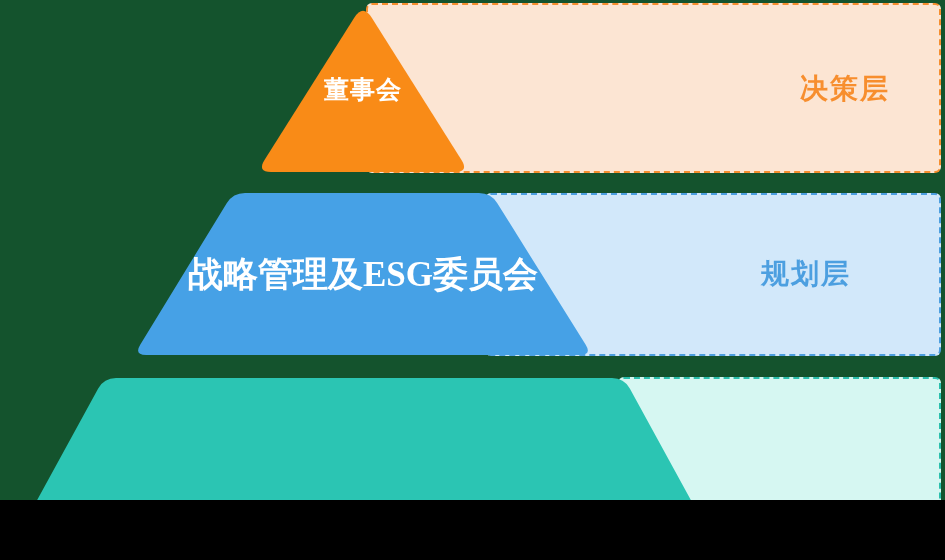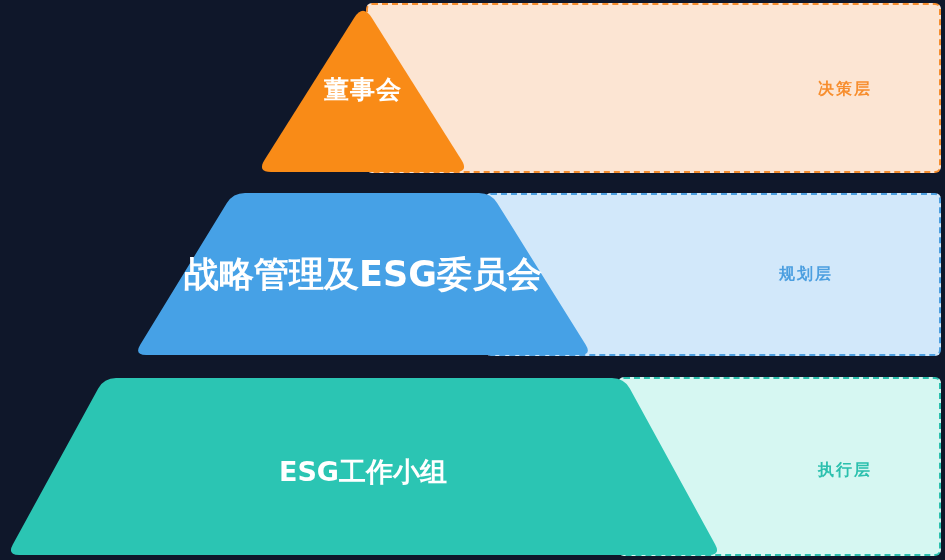--- a/index.html
+++ b/index.html
@@ -4,23 +4,24 @@
 <style>
   html, body {
     margin: 0;
     padding: 0;
     background: #000000;
     font-family: "DejaVu Sans", "Liberation Sans", sans-serif;
   }
   #canvas {
     position: relative;
     width: 945px;
-    height: 560px;
-    background: #0f172a;
+    height: 500px;
+    background: #14532d;
     overflow: hidden;
+    font-family: Liberation Serif, serif;
   }
   .tier { position: absolute; inset: 0; }
   .band {
     position: absolute;
     box-sizing: border-box;
     background: var(--band-bg);
     border: 2px dashed var(--accent);
     border-radius: 6px;
   }
   .tier-decision  .band { left: 366px; top: 3px;   width: 575px; height: 170px; }
@@ -36,21 +37,21 @@
   .shape-svg path { fill: var(--shape); }
 
   .shape-label, .band-label {
     position: absolute;
     transform: translate(-50%, -50%);
     white-space: nowrap;
     font-weight: 700;
     line-height: 1;
   }
   .shape-label { color: #ffffff; }
-  .band-label  { color: var(--accent); letter-spacing: 2px; font-size: 16px; }
+  .band-label  { color: var(--accent); letter-spacing: 2px; font-size: 28px; }
 
   .tier-decision  .shape-label { left: 363px; top: 89px;  font-size: 25px; letter-spacing: 1px; }
   .tier-planning  .shape-label { left: 363px; top: 274px; font-size: 35px; }
   .tier-execution .shape-label { left: 363px; top: 471px; font-size: 27px; }
 
   .tier-decision  .band-label { left: 845px; top: 89px;  }
   .tier-planning  .band-label { left: 806px; top: 274px; }
   .tier-execution .band-label { left: 845px; top: 470px; }
 </style>
 </head>
@@ -74,17 +75,15 @@
     </svg>
     <div class="shape-label">战略管理及ESG委员会</div>
     <div class="band-label">规划层</div>
   </div>
 
   <div class="tier tier-execution" style="--shape: #2BC5B3; --band-bg: #D6F7F2; --accent: #2BC0AE;">
     <div class="band"></div>
     <svg class="shape-svg" viewBox="0 0 945 560" aria-hidden="true">
       <path d="M116 378 L612 378 Q624 378 629.8 388.5 L715.2 544.5 Q721 555 709 555 L19 555 Q7 555 12.8 544.5 L98.2 388.5 Q104 378 116 378 Z"></path>
     </svg>
-    <div class="shape-label">ESG工作小组</div>
-    <div class="band-label">执行层</div>
   </div>
 
 </div>
 
 </body></html>

